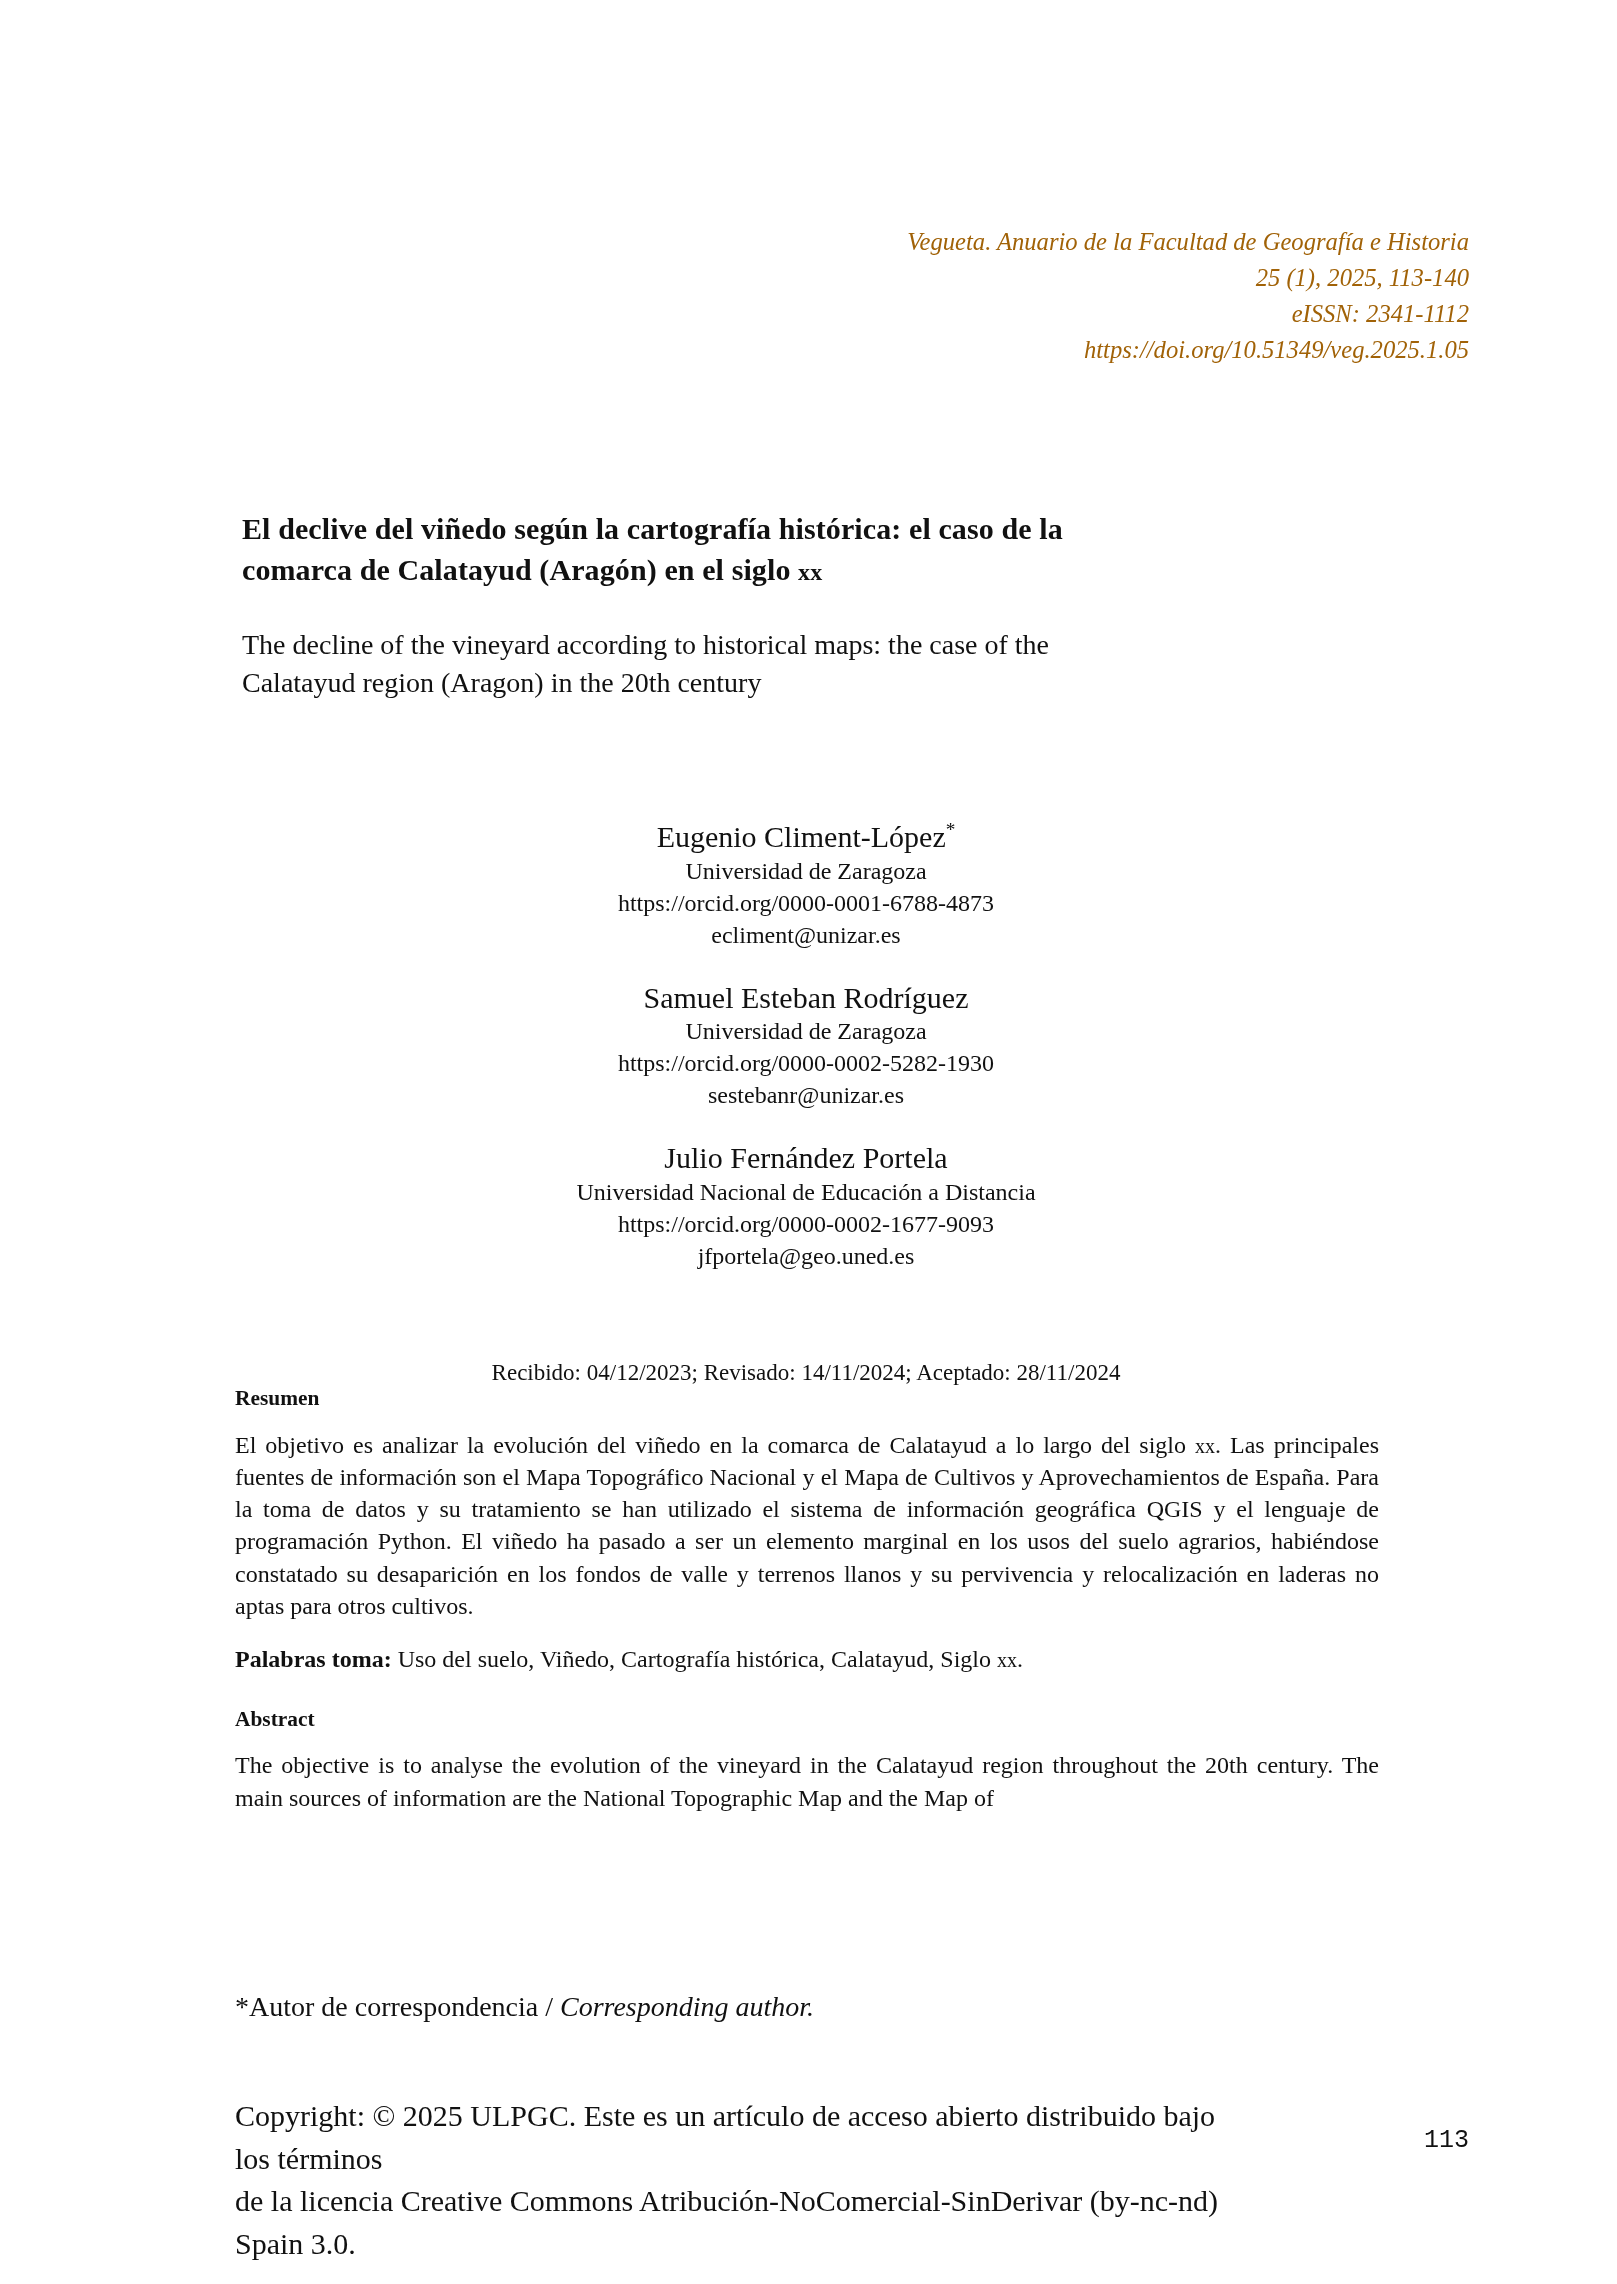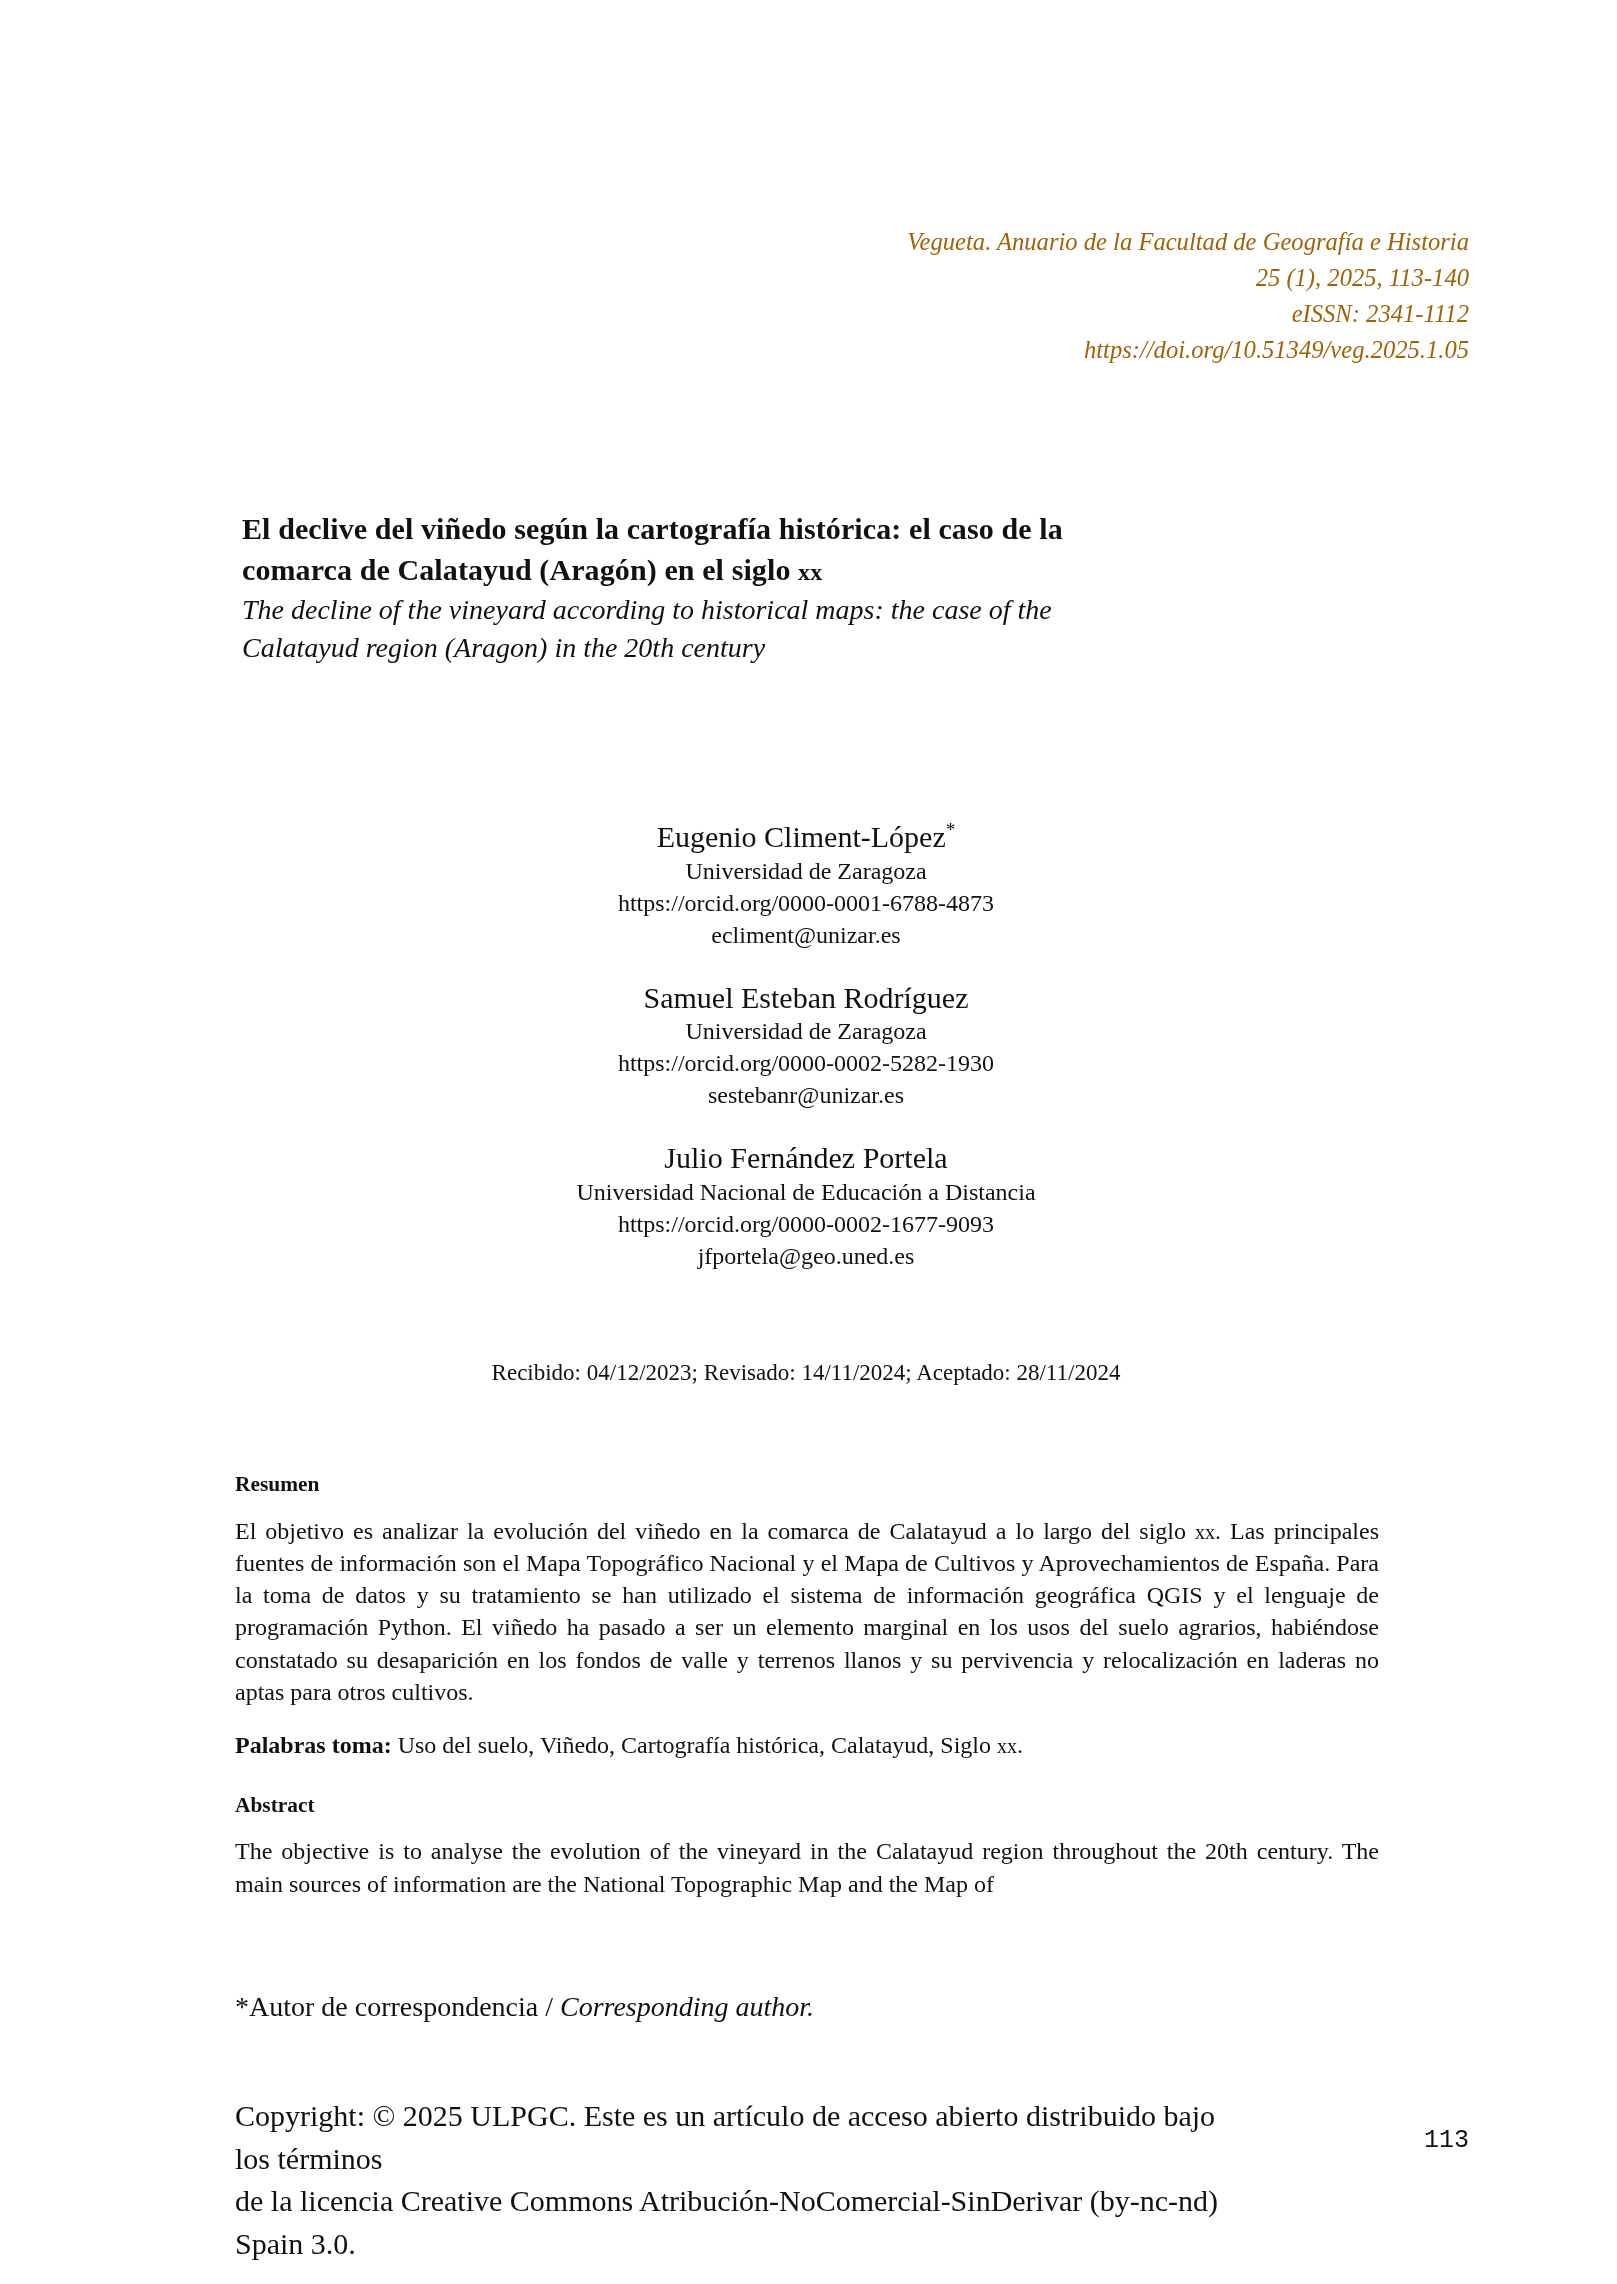--- a/index.html
+++ b/index.html
@@ -46,22 +46,22 @@
     font-size: 30px;
     font-weight: bold;
     line-height: 1.38;
     letter-spacing: 0.1px;
   }
   .title-es .smallcaps {
     font-size: 24px;
     font-weight: bold;
   }
   .title-en {
+    margin-top: 35px;
     font-size: 28px;
-    font-style: italic;
     line-height: 1.38;
   }
 
   
   .authors {
     position: absolute;
     top: 818px;
     left: 242px;
     width: 1128px;
     text-align: center;
@@ -93,21 +93,21 @@
     width: 1128px;
     text-align: center;
     font-size: 23px;
   }
 
   
   .body-col {
     position: absolute;
     left: 235px;
     width: 1144px;
-    top: 1451px;
+    top: 1365px;
   }
   .sec-head {
     font-size: 21.4px;
     font-weight: bold;
     margin-top: 21px;
     margin-bottom: 17.7px;
   }
   .para {
     font-size: 24px;
     line-height: 1.345;

